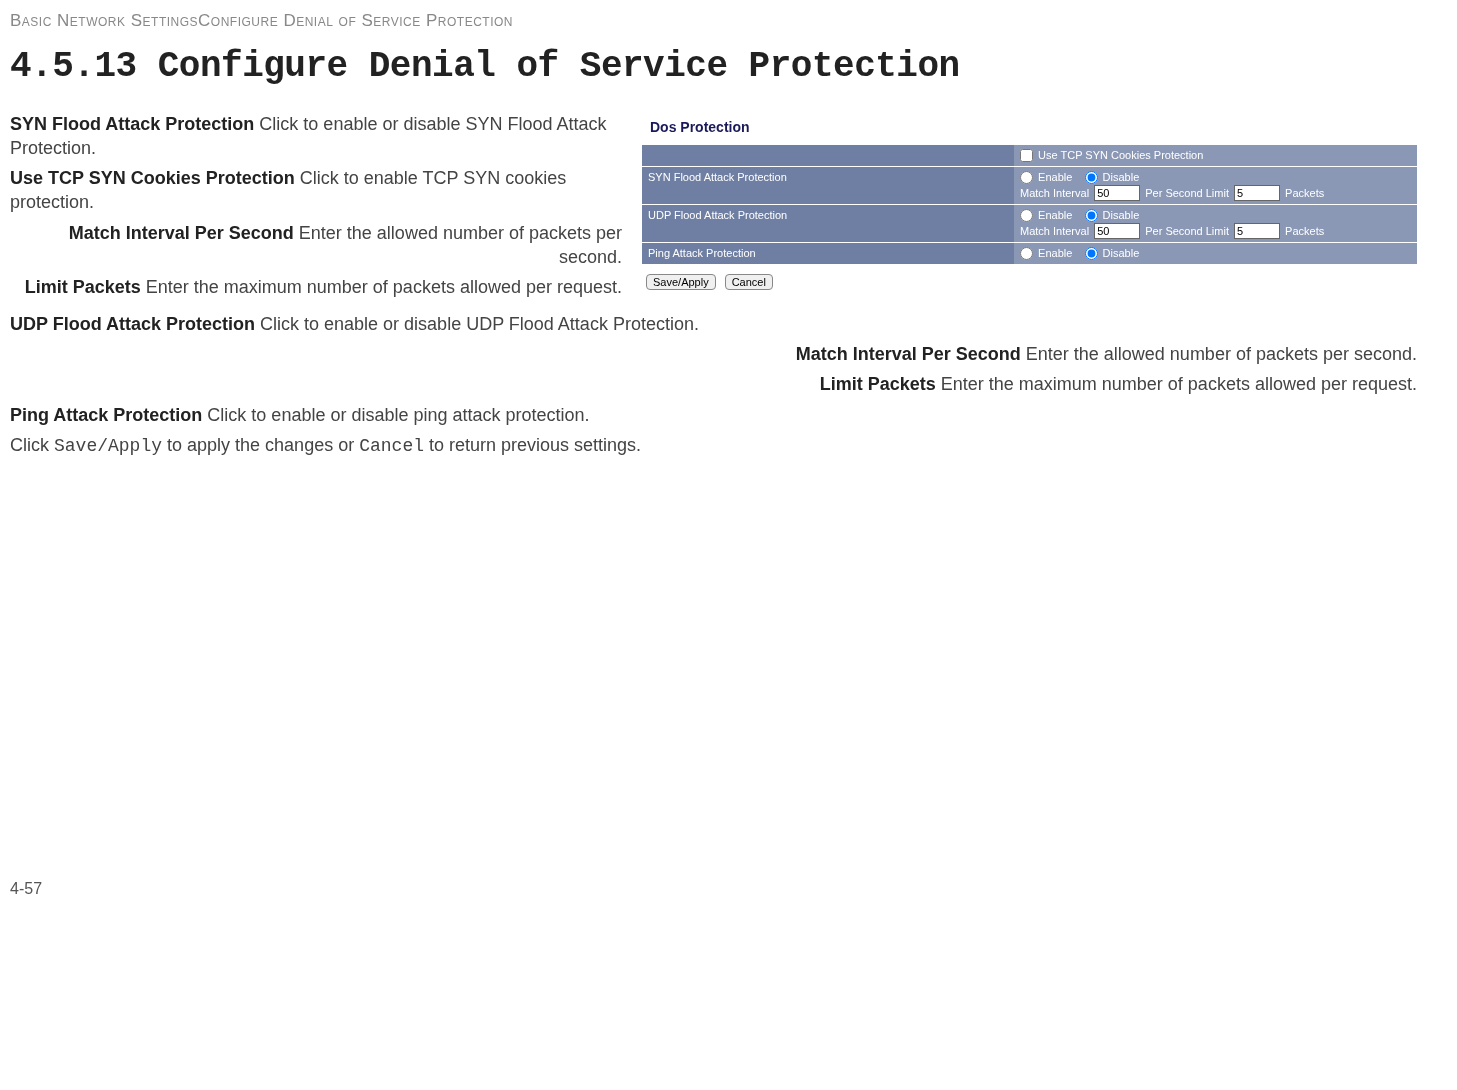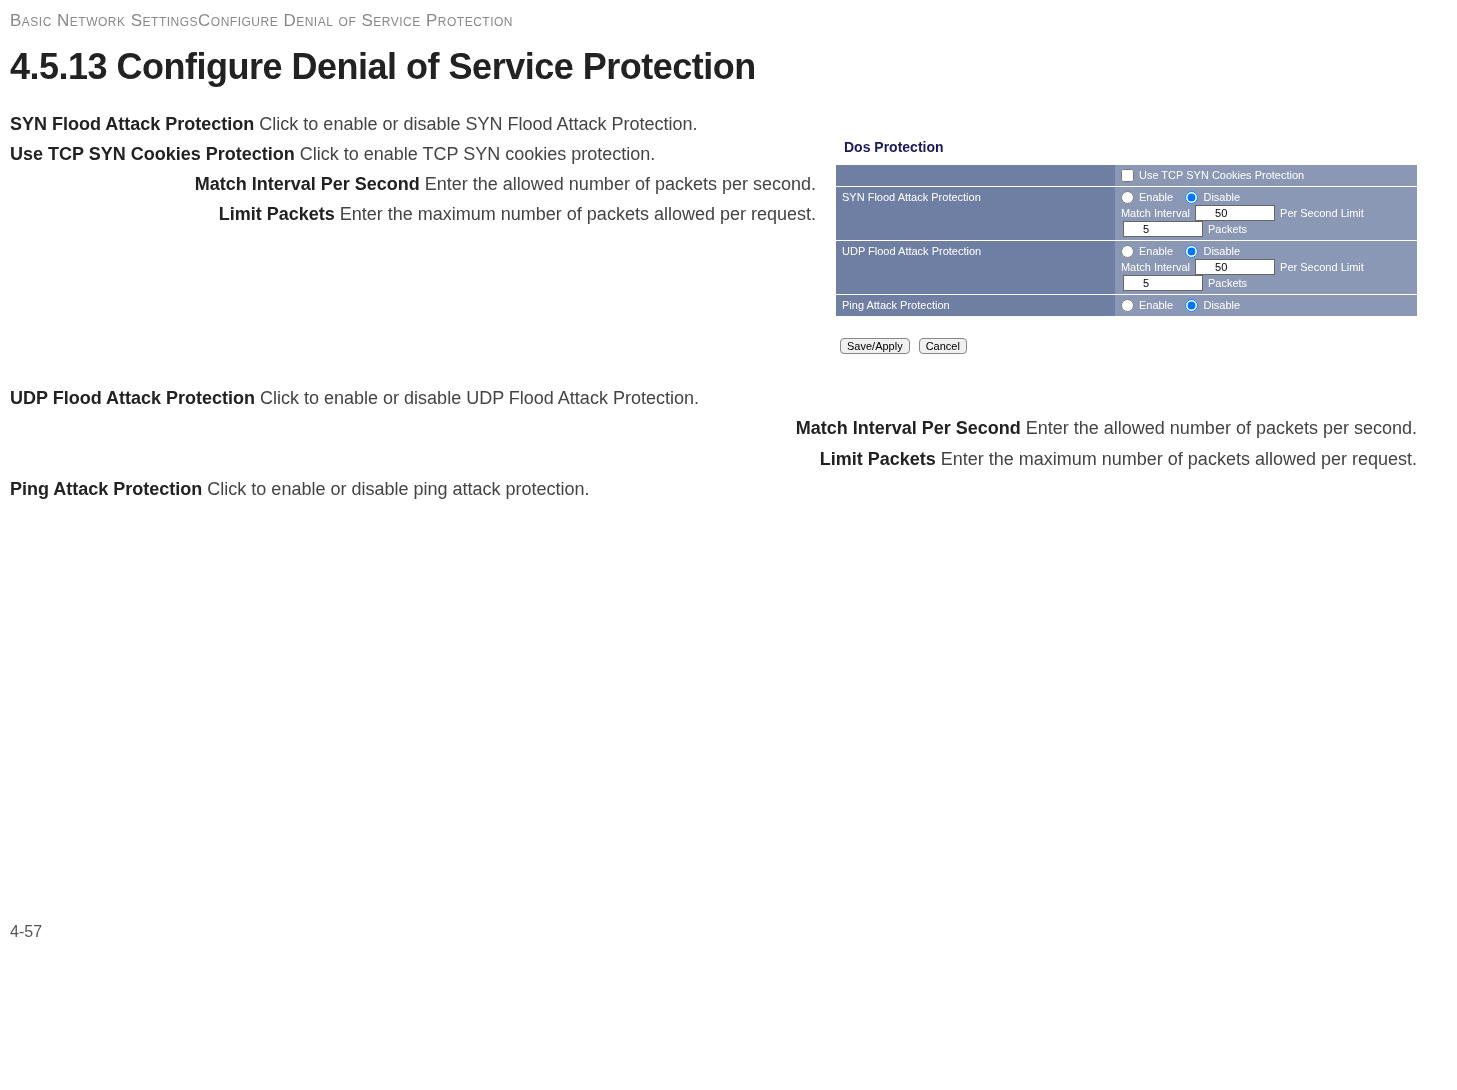--- a/index.html
+++ b/index.html
@@ -13,36 +13,35 @@
   }
   .header-row {
     display: flex;
     font-variant: small-caps;
     color: #888;
     font-size: 17px;
     letter-spacing: 0.5px;
     margin-bottom: 10px;
   }
   h1.section-title {
-    font-family: Liberation Sans, sans-serif;
+    font-family: Liberation Mono, monospace;
     font-weight: bold;
     font-size: 36px;
     color: #222;
     margin: 10px 0 20px 0;
     letter-spacing: -0.5px;
   }
   .content-wrap {
     position: relative;
   }
   .float-shot {
     float: right;
-    width: 581px;
+    width: 775px;
     margin-left: 20px;
     margin-bottom: 8px;
-    margin-top: 20px;
   }
   .panel-title {
     font-family: Arial, sans-serif;
     font-weight: bold;
     font-size: 14px;
     color: #1a1a5a;
     padding: 6px 8px 8px 8px;
     background: #fff;
   }
   table.dos {
@@ -65,31 +64,31 @@
     background: #8a97b5;
     color: #fff;
     width: 52%;
   }
   td.val input[type="text"] {
     width: 40px;
     height: 14px;
     font-size: 11px;
     border: 1px solid #666;
     background: #fff;
-    padding: 0 19px;
+    padding: 0 2px;
     margin: 0 2px;
   }
   td.val input[type="radio"], td.val input[type="checkbox"] {
     margin: 0 2px 0 0;
     vertical-align: middle;
     transform: translateY(-1px);
   }
   .btn-row {
     background: #fff;
-    padding: 16px 4px;
+    padding: 4px 4px;
   }
   .btn-row button {
     font-size: 11px;
     padding: 1px 6px;
     background: #f0f0f0;
     border: 1px solid #888;
     border-radius: 4px;
     cursor: pointer;
     margin-right: 4px;
   }
@@ -191,16 +190,19 @@
   <div class="cleared"></div>
 
   <p class="doc"><span class="lead">UDP Flood Attack Protection</span><span>  Click to enable or disable UDP Flood Attack Protection.</span></p>
 
   <p class="doc indent"><span class="lead">Match Interval Per Second</span><span>   Enter the allowed number of packets per second.</span></p>
 
   <p class="doc indent"><span class="lead">Limit Packets</span><span>  Enter the maximum number of packets allowed per request.</span></p>
 
   <p class="doc"><span class="lead">Ping Attack Protection</span><span>  Click to enable or disable ping attack protection.</span></p>
 
+  <p class="doc">
+    <span>Click </span><span class="mono">Save/Apply</span><span> to apply the changes or </span><span class="mono">Cancel</span><span> to return previous settings.</span>
+  </p>
 
 </div>
 
 <div class="footer-page">4-57</div>
 
 </body></html>

